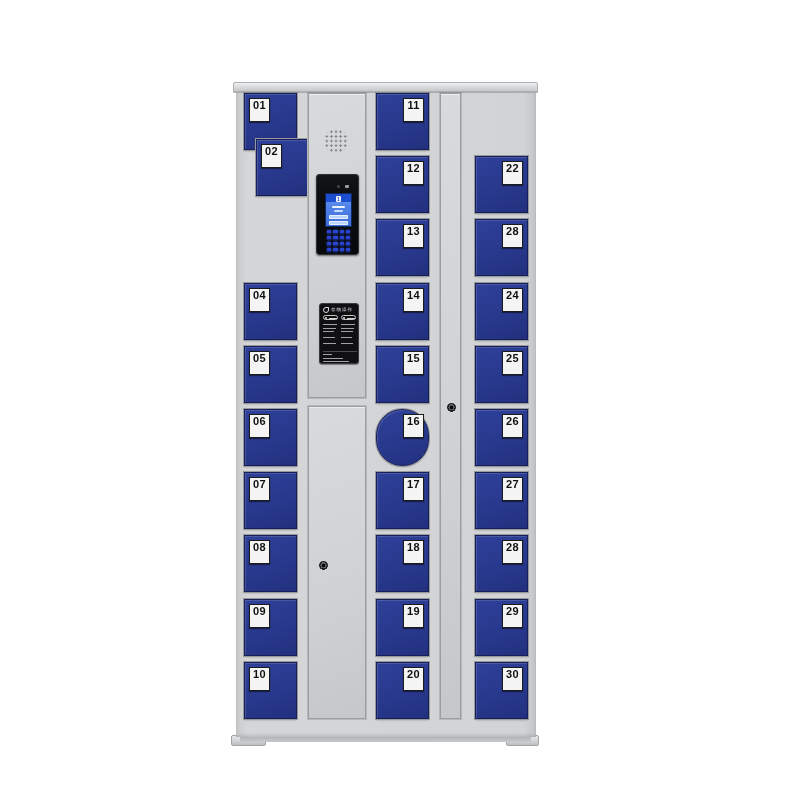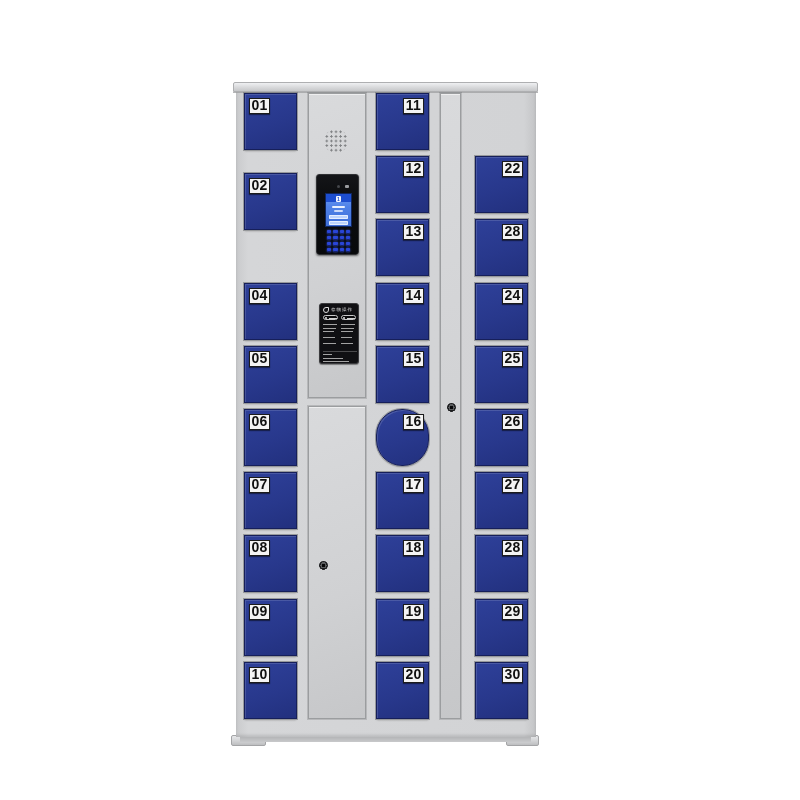--- a/index.html
+++ b/index.html
@@ -29,23 +29,23 @@
   
   .door-col{position:absolute;top:0;height:645px;}
   .door-col.c0{left:8px;width:53px;}
   .door-col.c1{left:140px;width:53px;}
   .door-col.c2{left:239px;width:53px;}
   .door{position:absolute;left:0;width:53px;height:57px;
        background:linear-gradient(160deg,#2e4099 0%,var(--door-blue) 55%,#22307e 100%);
        border:1px solid #161f5a;box-sizing:border-box;
        box-shadow:0 0 0 1px #97999b, 0 2px 2px -1px rgba(0,0,0,.3),
                   inset 1px 1px 0 rgba(255,255,255,.14);}
-  .num-label{position:absolute;top:4px;width:21px;height:16px;line-height:12px;
+  .num-label{position:absolute;top:4px;width:21px;height:24px;line-height:12px;
        background:var(--label-bg);border:1px solid #1b1b1b;box-sizing:border-box;
-       color:#101010;font-size:14px;font-weight:bold;text-align:center;
+       color:#101010;font-size:11px;font-weight:bold;text-align:center;
        letter-spacing:.3px;box-shadow:0 1px 1px rgba(0,0,0,.45);}
   .label-left .num-label{left:4px;}
   .label-right .num-label{right:4px;}
 
   
   .gray-door{position:absolute;background:linear-gradient(160deg,#d9dadc 0%,#d0d1d3 60%,#c6c7c9 100%);
        border:1px solid #9b9d9f;box-sizing:border-box;
        box-shadow:0 0 0 1px #b7b8ba, inset 0 1px 0 rgba(255,255,255,.55);}
   .panel1-upper{left:72px;top:1px;width:58px;height:305px;}
   .panel1-lower{left:72px;top:314px;width:58px;height:313px;}
@@ -112,21 +112,21 @@
 <div class="canvas">
   <div class="cabinet">
     <div class="cap"></div>
 
     <div class="bodyframe">
 
       <div class="door-col c0">
           <div class="door label-left" style="top: 1px;">
             <span class="num-label">01</span>
           </div>
-          <div class="door label-left" style="top: 81px;">
+          <div class="door label-left" style="top: 47px; margin-left: 12px;">
             <span class="num-label">02</span>
           </div>
           <div class="door label-left" style="top: 190.6px;">
             <span class="num-label">04</span>
           </div>
           <div class="door label-left" style="top: 253.8px;">
             <span class="num-label">05</span>
           </div>
           <div class="door label-left" style="top: 317px;">
             <span class="num-label">06</span>

